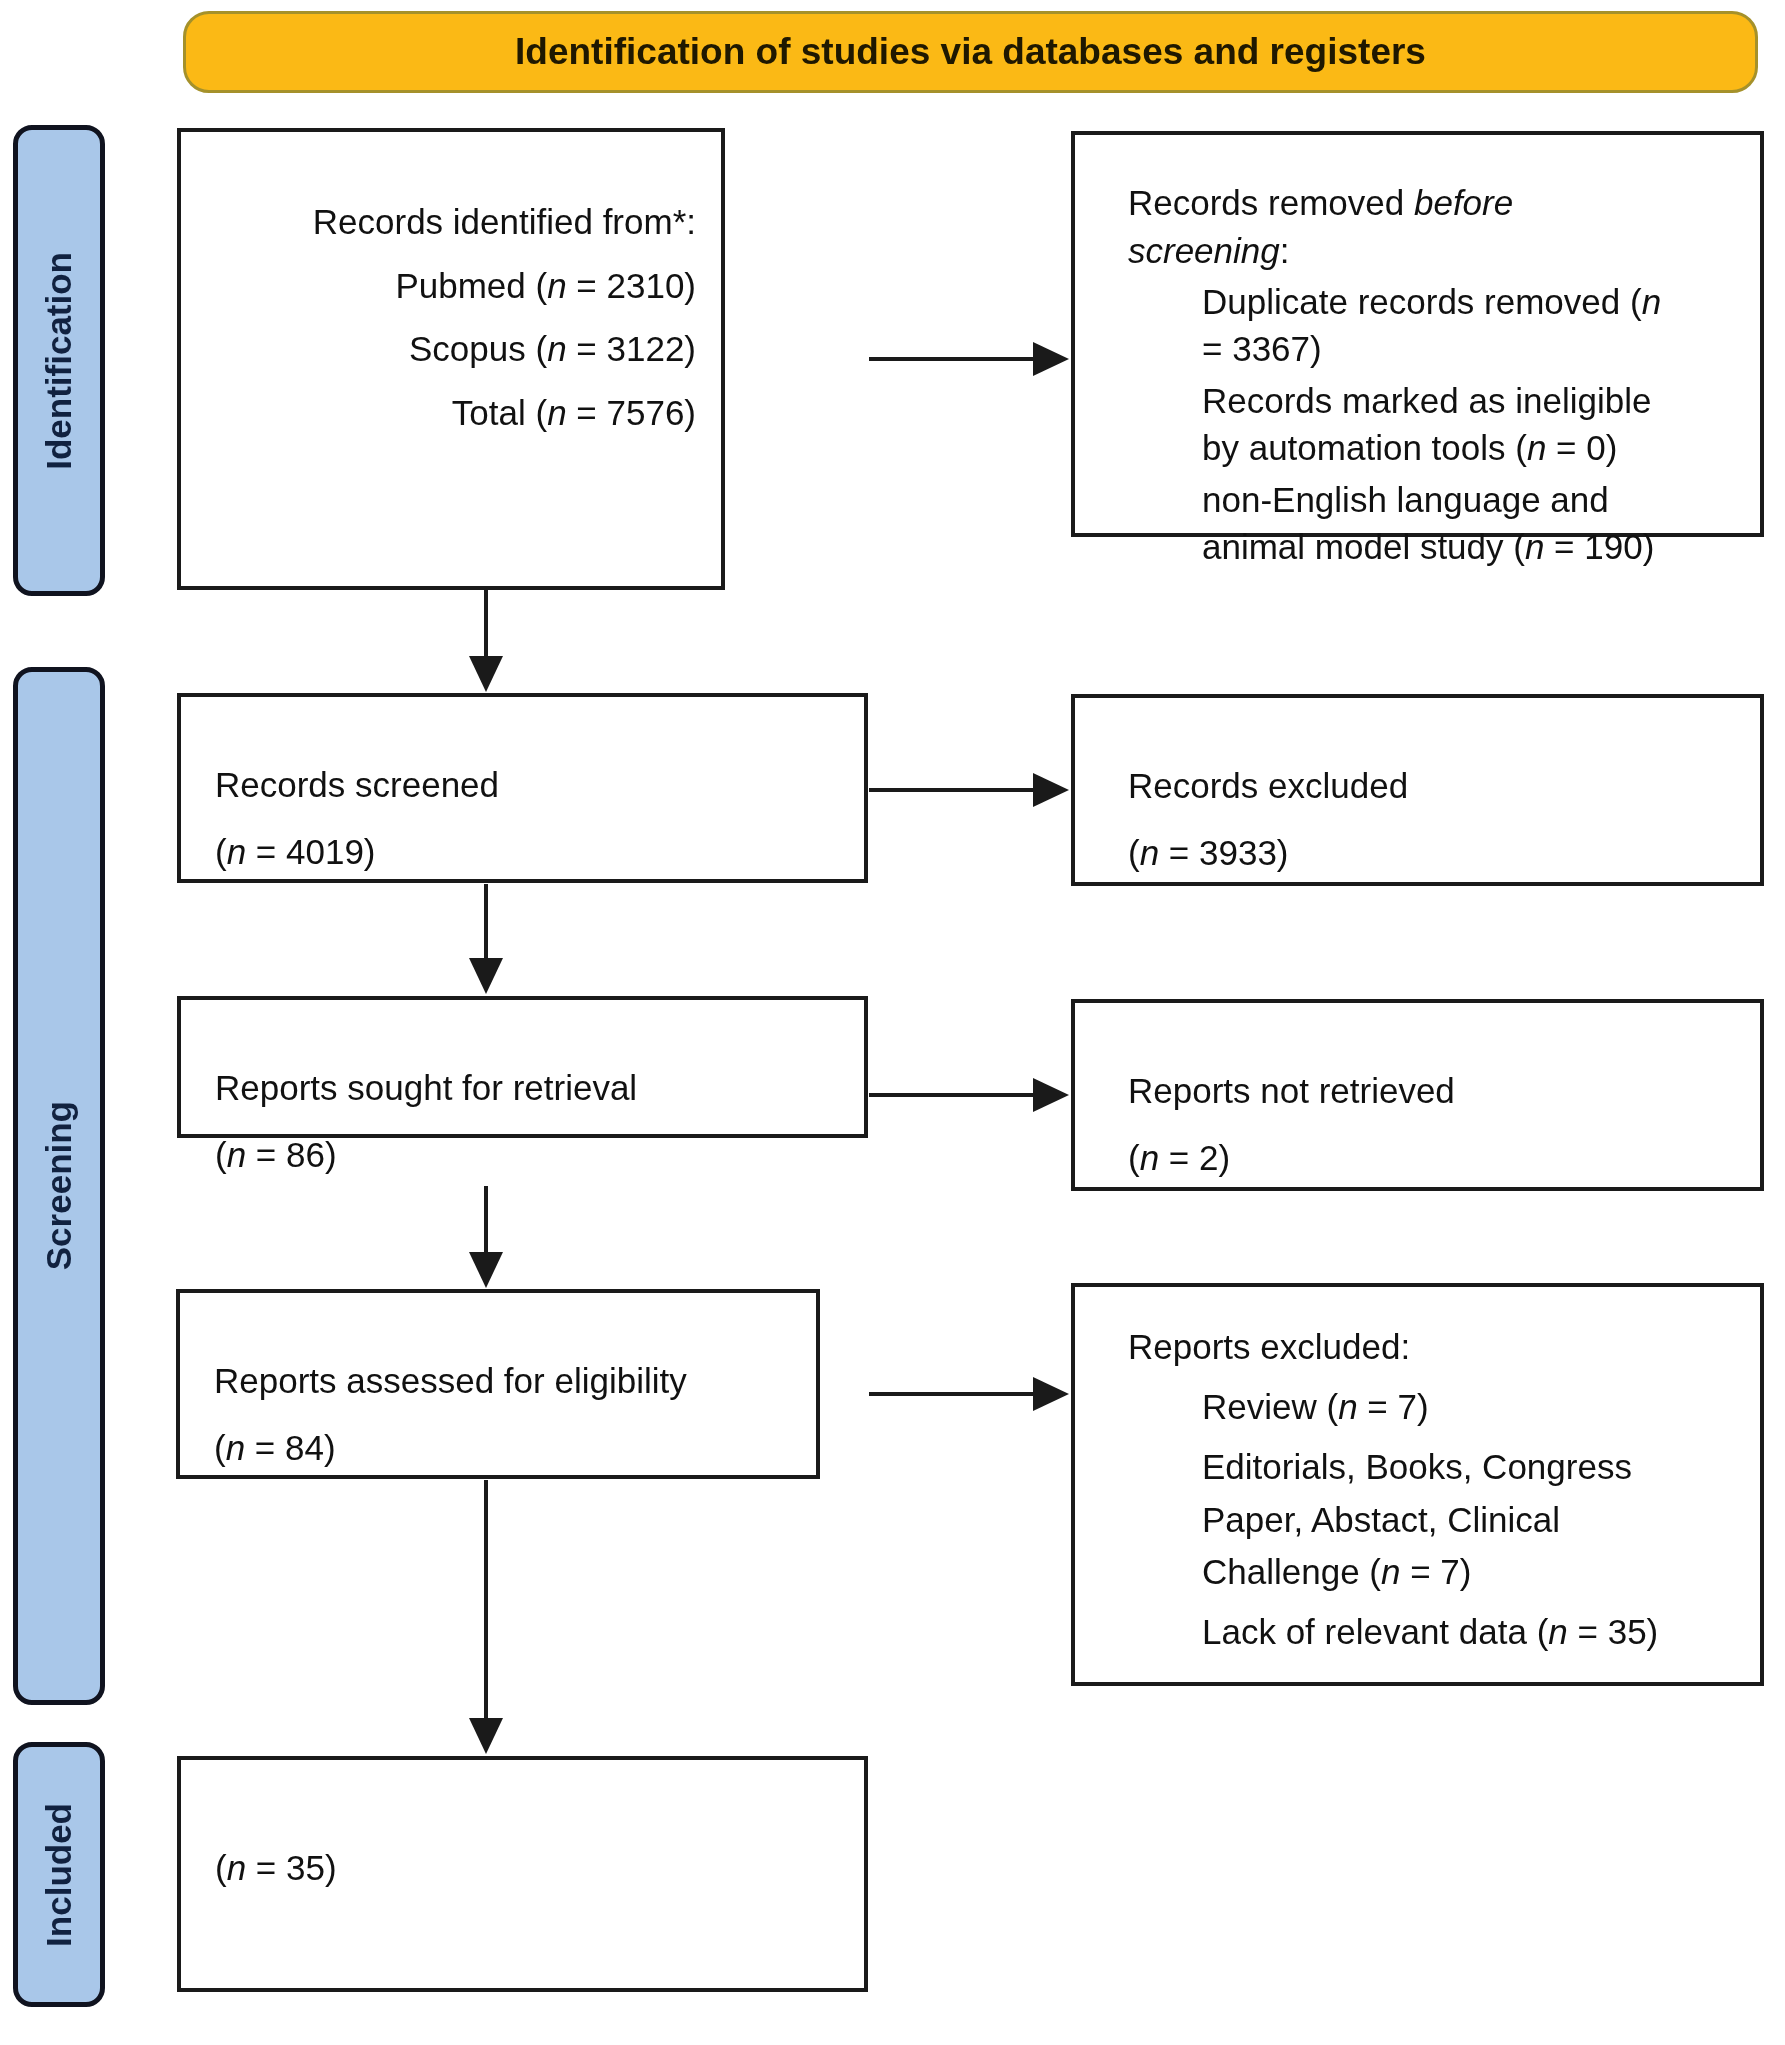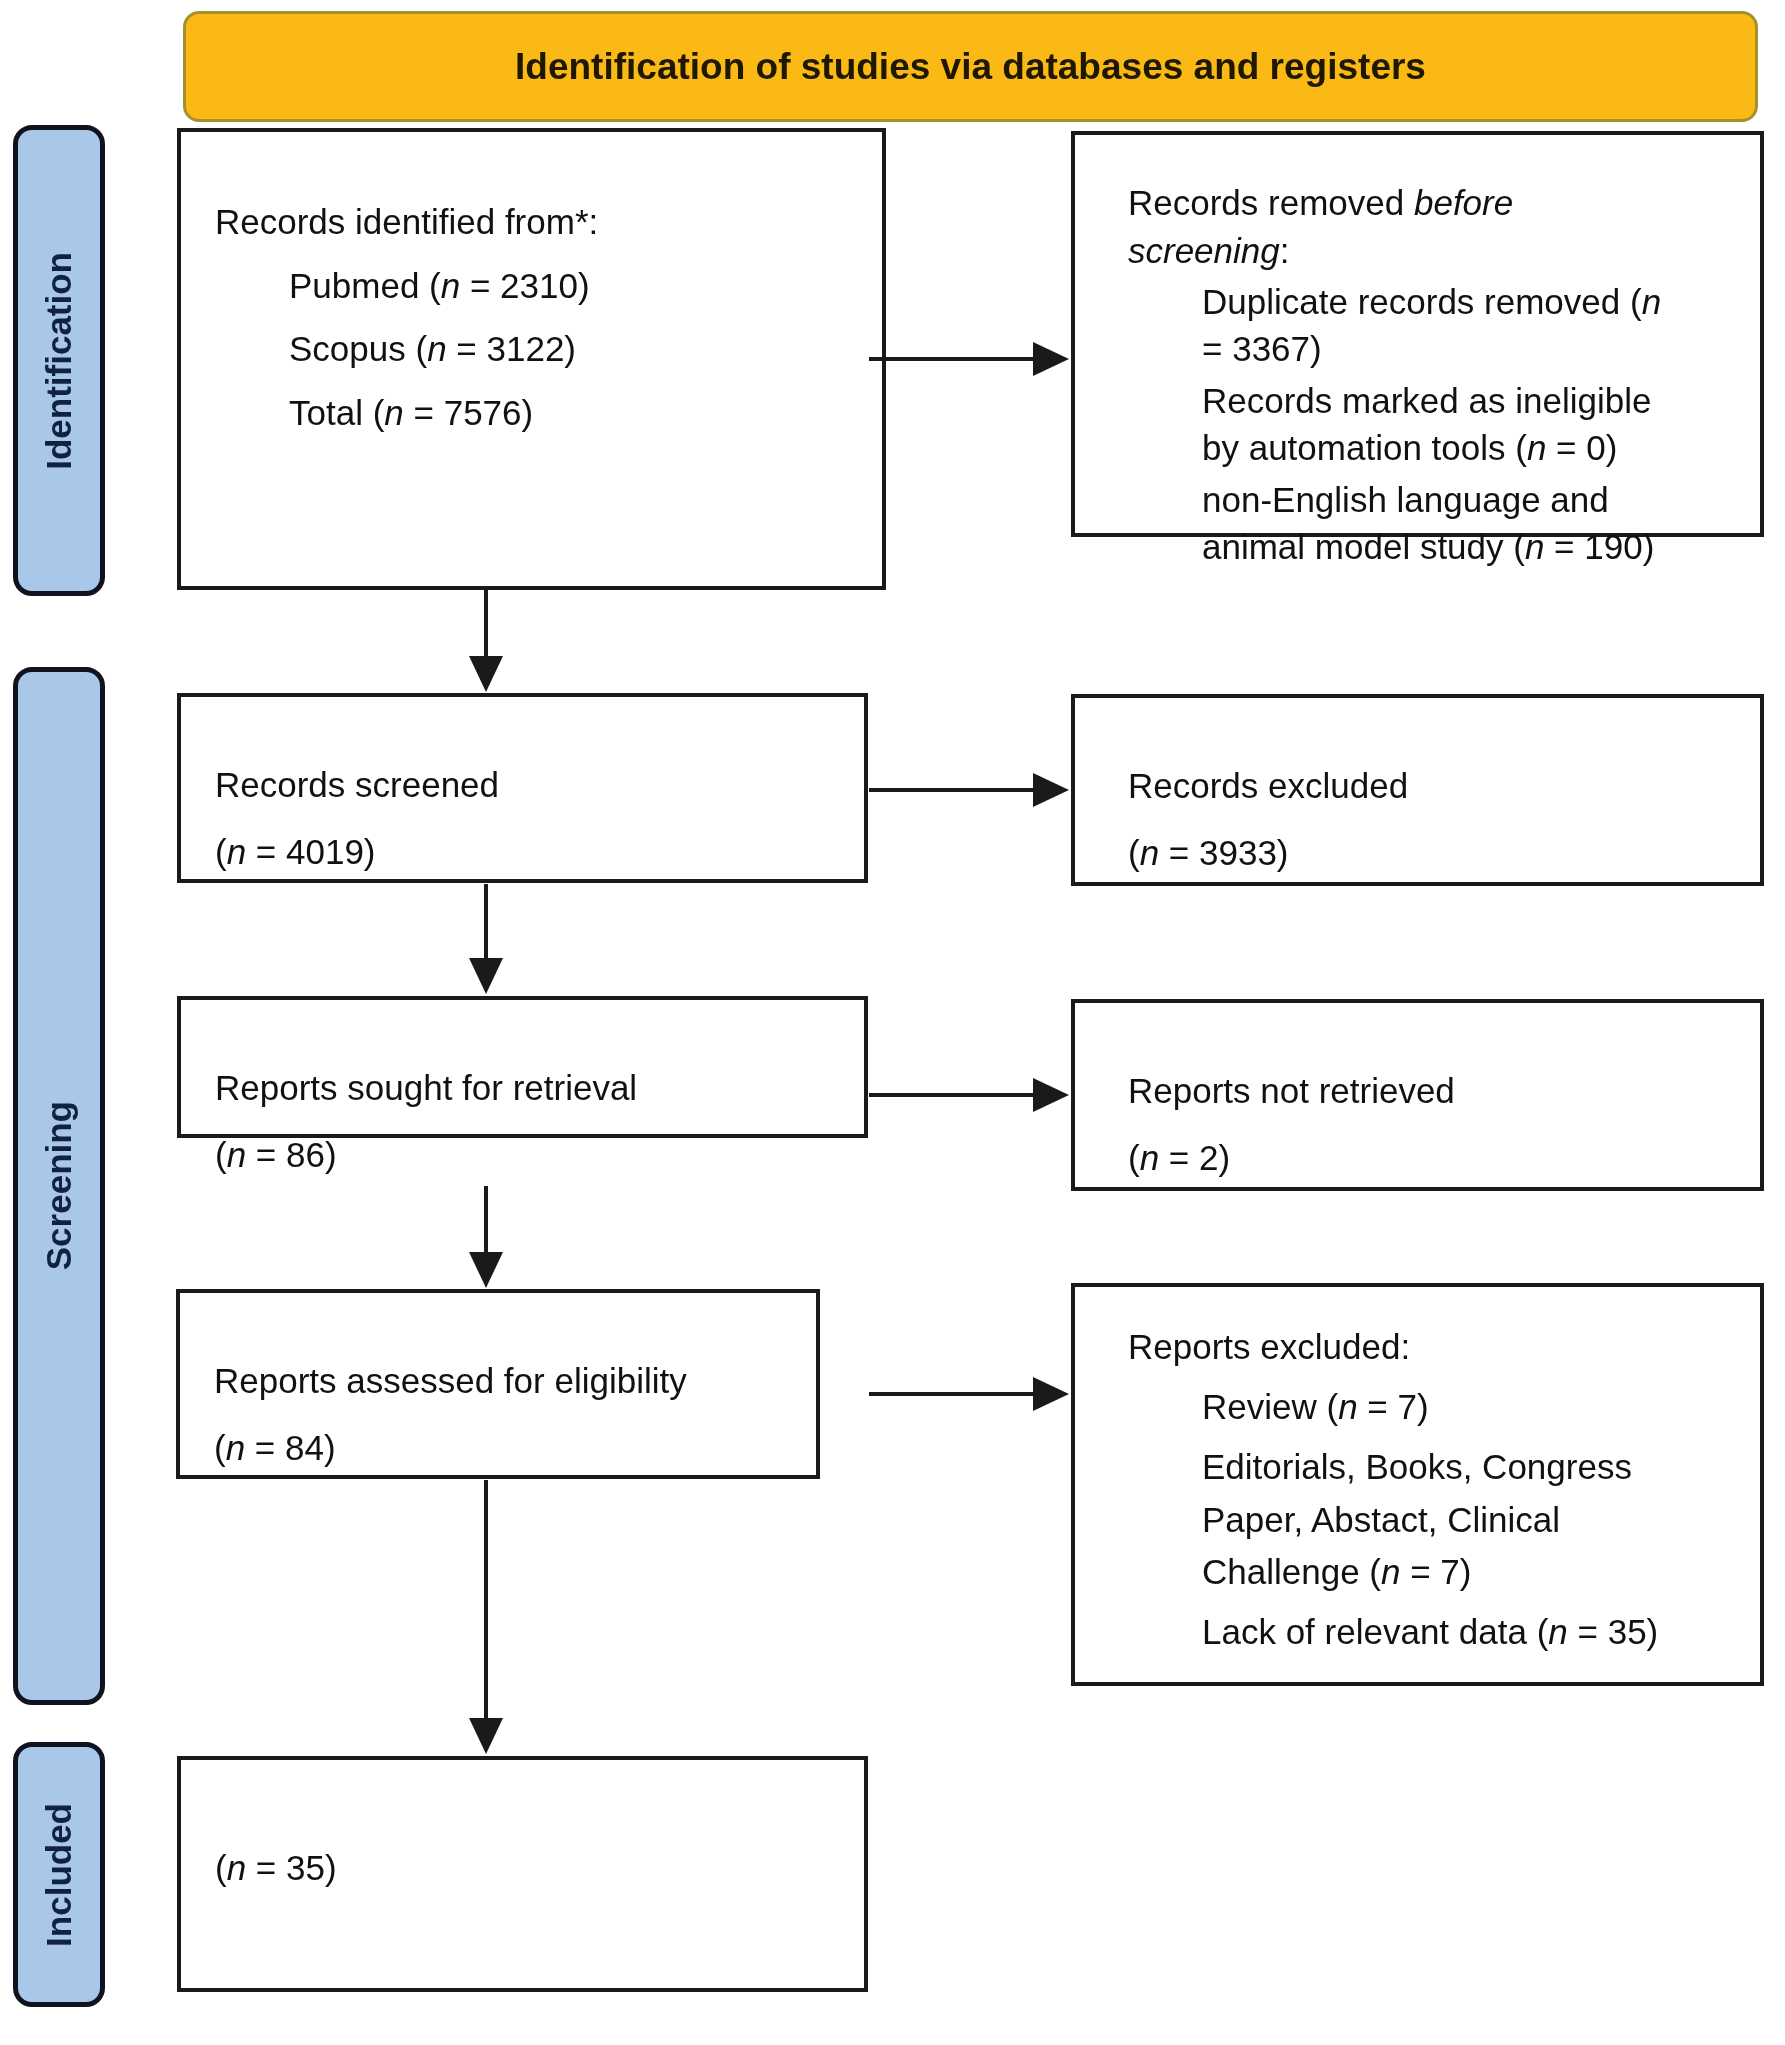--- a/index.html
+++ b/index.html
@@ -14,24 +14,24 @@
     font-family: "Liberation Sans", sans-serif;
     color: #111111;
   }
   #diagram {
     position: absolute;
     inset: 0;
   }
   .title-bar {
     position: absolute;
     left: 183px; top: 11.2px;
-    width: 1575px; height: 111px;
+    width: 1575px; height: 82px;
     background: #FBB915;
     border: 3.1px solid #A5912A;
-    border-radius: 16px;
+    border-radius: 26px;
     box-sizing: border-box;
     display: flex;
     align-items: center;
     justify-content: center;
     font-size: 37px;
     font-weight: bold;
     color: #1F1800;
   }
   .stage {
     position: absolute;
@@ -63,21 +63,21 @@
     border: 4.4px solid #1a1a1a;
     box-sizing: border-box;
     font-size: 35px;
     line-height: 1.36;
     color: #111111;
   }
   .box .line { white-space: normal; }
   .box .indent { padding-left: 74px; }
 
   
-  .box-l1 { left: 177px; top: 128px; width: 709px; height: 462px; padding: 66px 25px 0 34px; }
+  .box-l1 { left: 177px; top: 128px; width: 548px; height: 462px; padding: 66px 25px 0 34px; text-align: right; }
   .box-l1 .indent { margin-top: 16px; }
   
   .box-r1 { left: 1071px; top: 131px; width: 693px; height: 406px; padding: 44px 81px 0 53px; }
   .box-r1 .indent { margin-top: 3.7px; }
   
   .box-2line { line-height: 1.9; }
   .box-l2 { left: 177px;  top: 693px; width: 691px; height: 190px; padding: 55px 25px 0 34px; }
   .box-r2 { left: 1071px; top: 694px; width: 693px; height: 192px; padding: 55px 55px 0 53px; }
   .box-l3 { left: 177px;  top: 996px; width: 691px; height: 142px; padding: 55px 25px 0 34px; }
   .box-r3 { left: 1071px; top: 999px; width: 693px; height: 192px; padding: 55px 37px 0 53px; }

